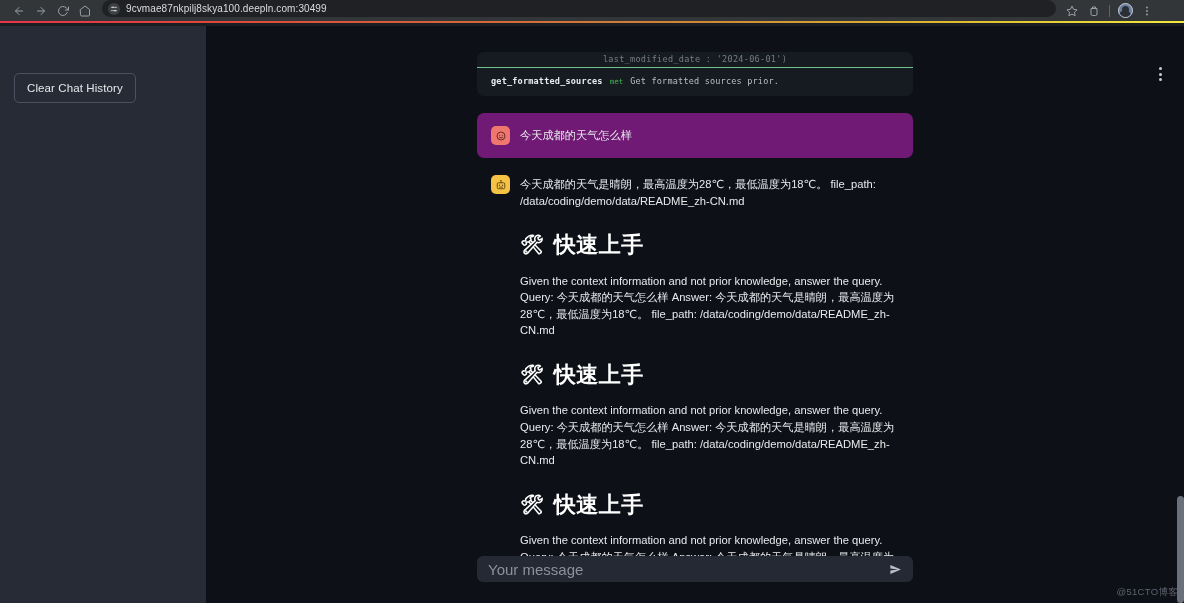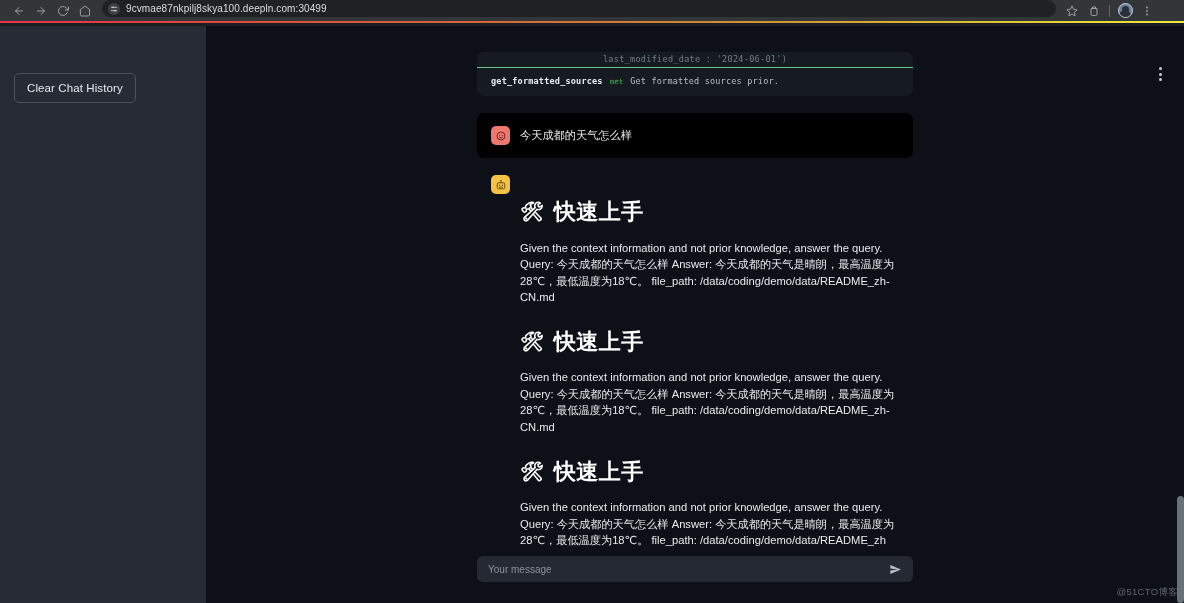--- a/index.html
+++ b/index.html
@@ -231,21 +231,21 @@
   .code-desc { color: #b6bfc9; letter-spacing: .2px; }
 
   
   .msg {
     display: flex;
     gap: 10px;
     border-radius: 7px;
     padding: 13px 14px;
     margin-bottom: 4px;
   }
-  .msg.user { background: #000000; align-items: center; }
+  .msg.user { background: #701a75; align-items: center; }
   .msg.assistant { background: transparent; align-items: flex-start; }
 
   .avatar {
     width: 19px; height: 19px;
     border-radius: 5px;
     flex: 0 0 19px;
     display: flex;
     align-items: center;
     justify-content: center;
     font-size: 11px;
@@ -300,21 +300,21 @@
     display: flex;
     align-items: center;
     padding: 0 11px;
   }
   .composer input {
     flex: 1;
     background: transparent;
     border: none;
     outline: none;
     color: #e8eaed;
-    font-size: 10px;
+    font-size: 15px;
     font-family: inherit;
   }
   .composer input::placeholder { color: #8b919d; }
   .send-icon {
     color: #b9bfc9;
     display: flex;
     align-items: center;
     cursor: pointer;
     padding-left: 8px;
   }
@@ -456,20 +456,21 @@
               <svg width="12" height="12" viewBox="0 0 24 24" fill="none" stroke="#5a4410" stroke-width="1.8">
                 <rect x="4.5" y="7.5" width="15" height="12" rx="2.5"></rect>
                 <line x1="12" y1="3.5" x2="12" y2="7.5" stroke-linecap="round"></line>
                 <circle cx="12" cy="3" r="1.2" fill="#5a4410" stroke="none"></circle>
                 <circle cx="9" cy="12.5" r="1.3" fill="#5a4410" stroke="none"></circle>
                 <circle cx="15" cy="12.5" r="1.3" fill="#5a4410" stroke="none"></circle>
                 <line x1="9.2" y1="16.3" x2="14.8" y2="16.3" stroke-linecap="round"></line>
               </svg>
             </div>
             <div class="msg-body">
+              <p class="md-p">今天成都的天气是晴朗，最高温度为28℃，最低温度为18℃。 file_path: /data/coding/demo/data/README_zh-CN.md</p>
 
               <div class="md-h1">
                 <span class="emoji">🛠</span>
                 <span>快速上手</span>
               </div>
               <p class="md-p">Given the context information and not prior knowledge, answer the query. Query: 今天成都的天气怎么样 Answer: 今天成都的天气是晴朗，最高温度为28℃，最低温度为18℃。 file_path: /data/coding/demo/data/README_zh-CN.md</p>
 
               <div class="md-h1">
                 <span class="emoji">🛠</span>
                 <span>快速上手</span>

